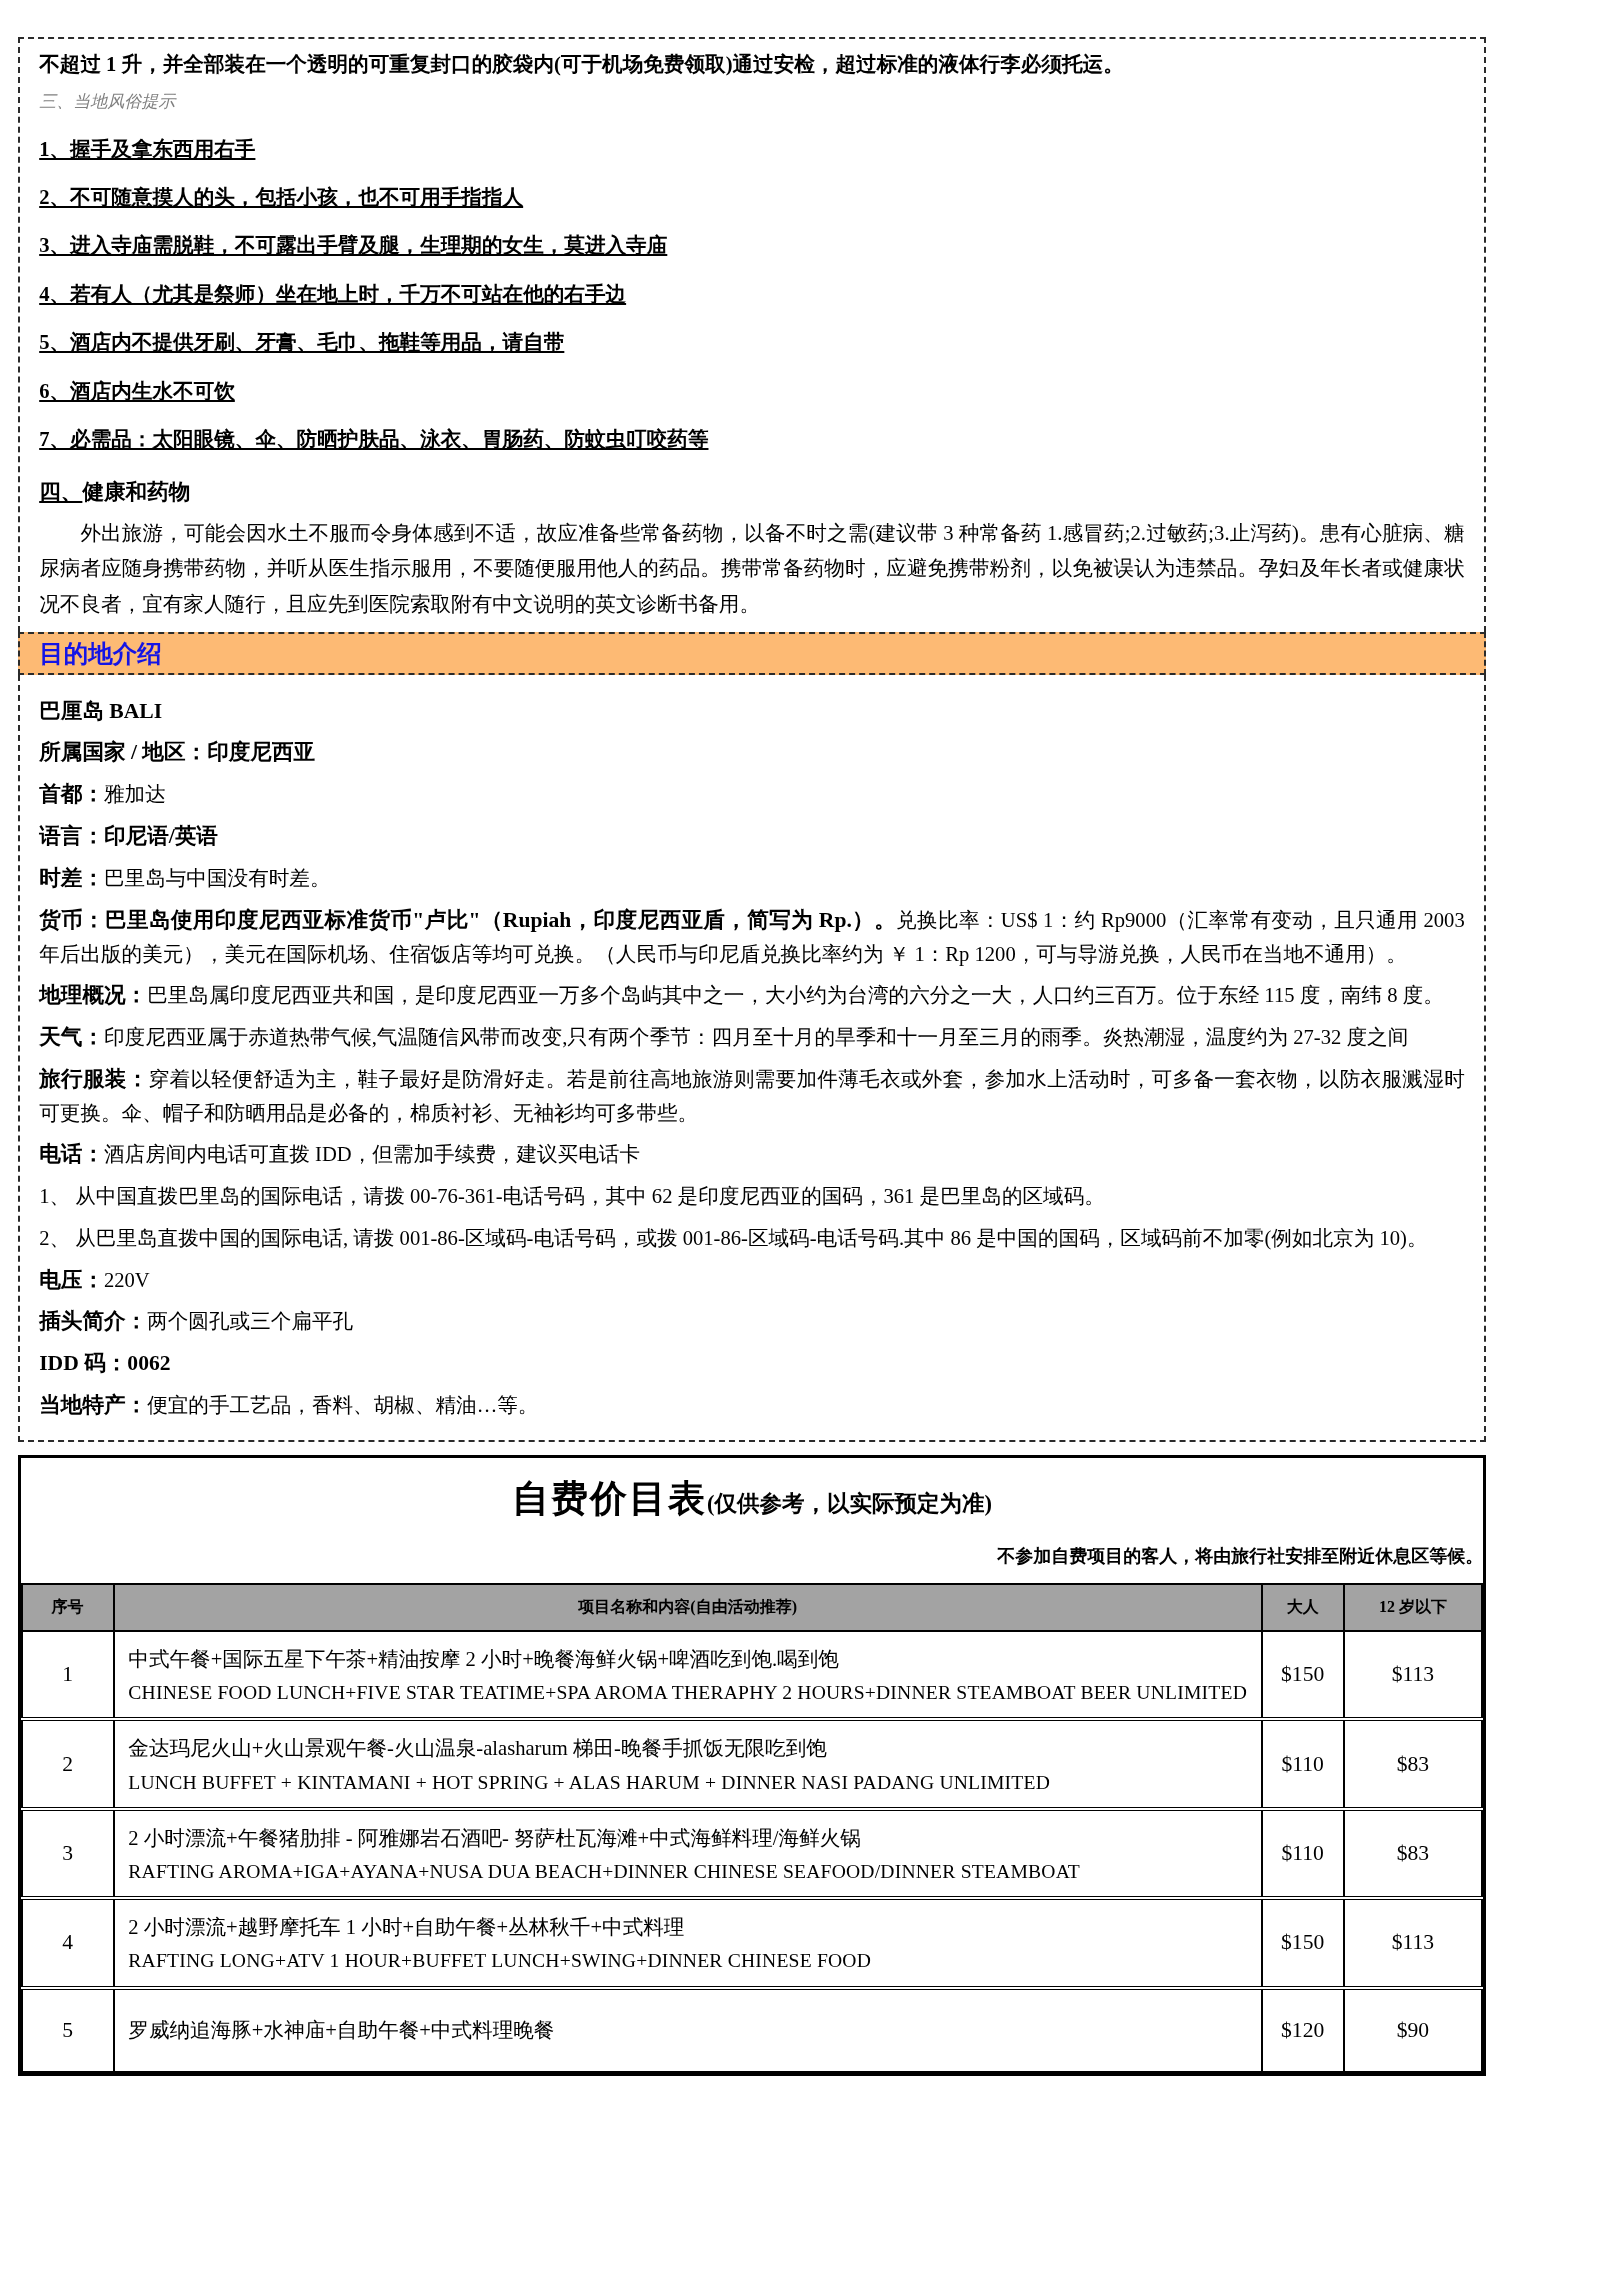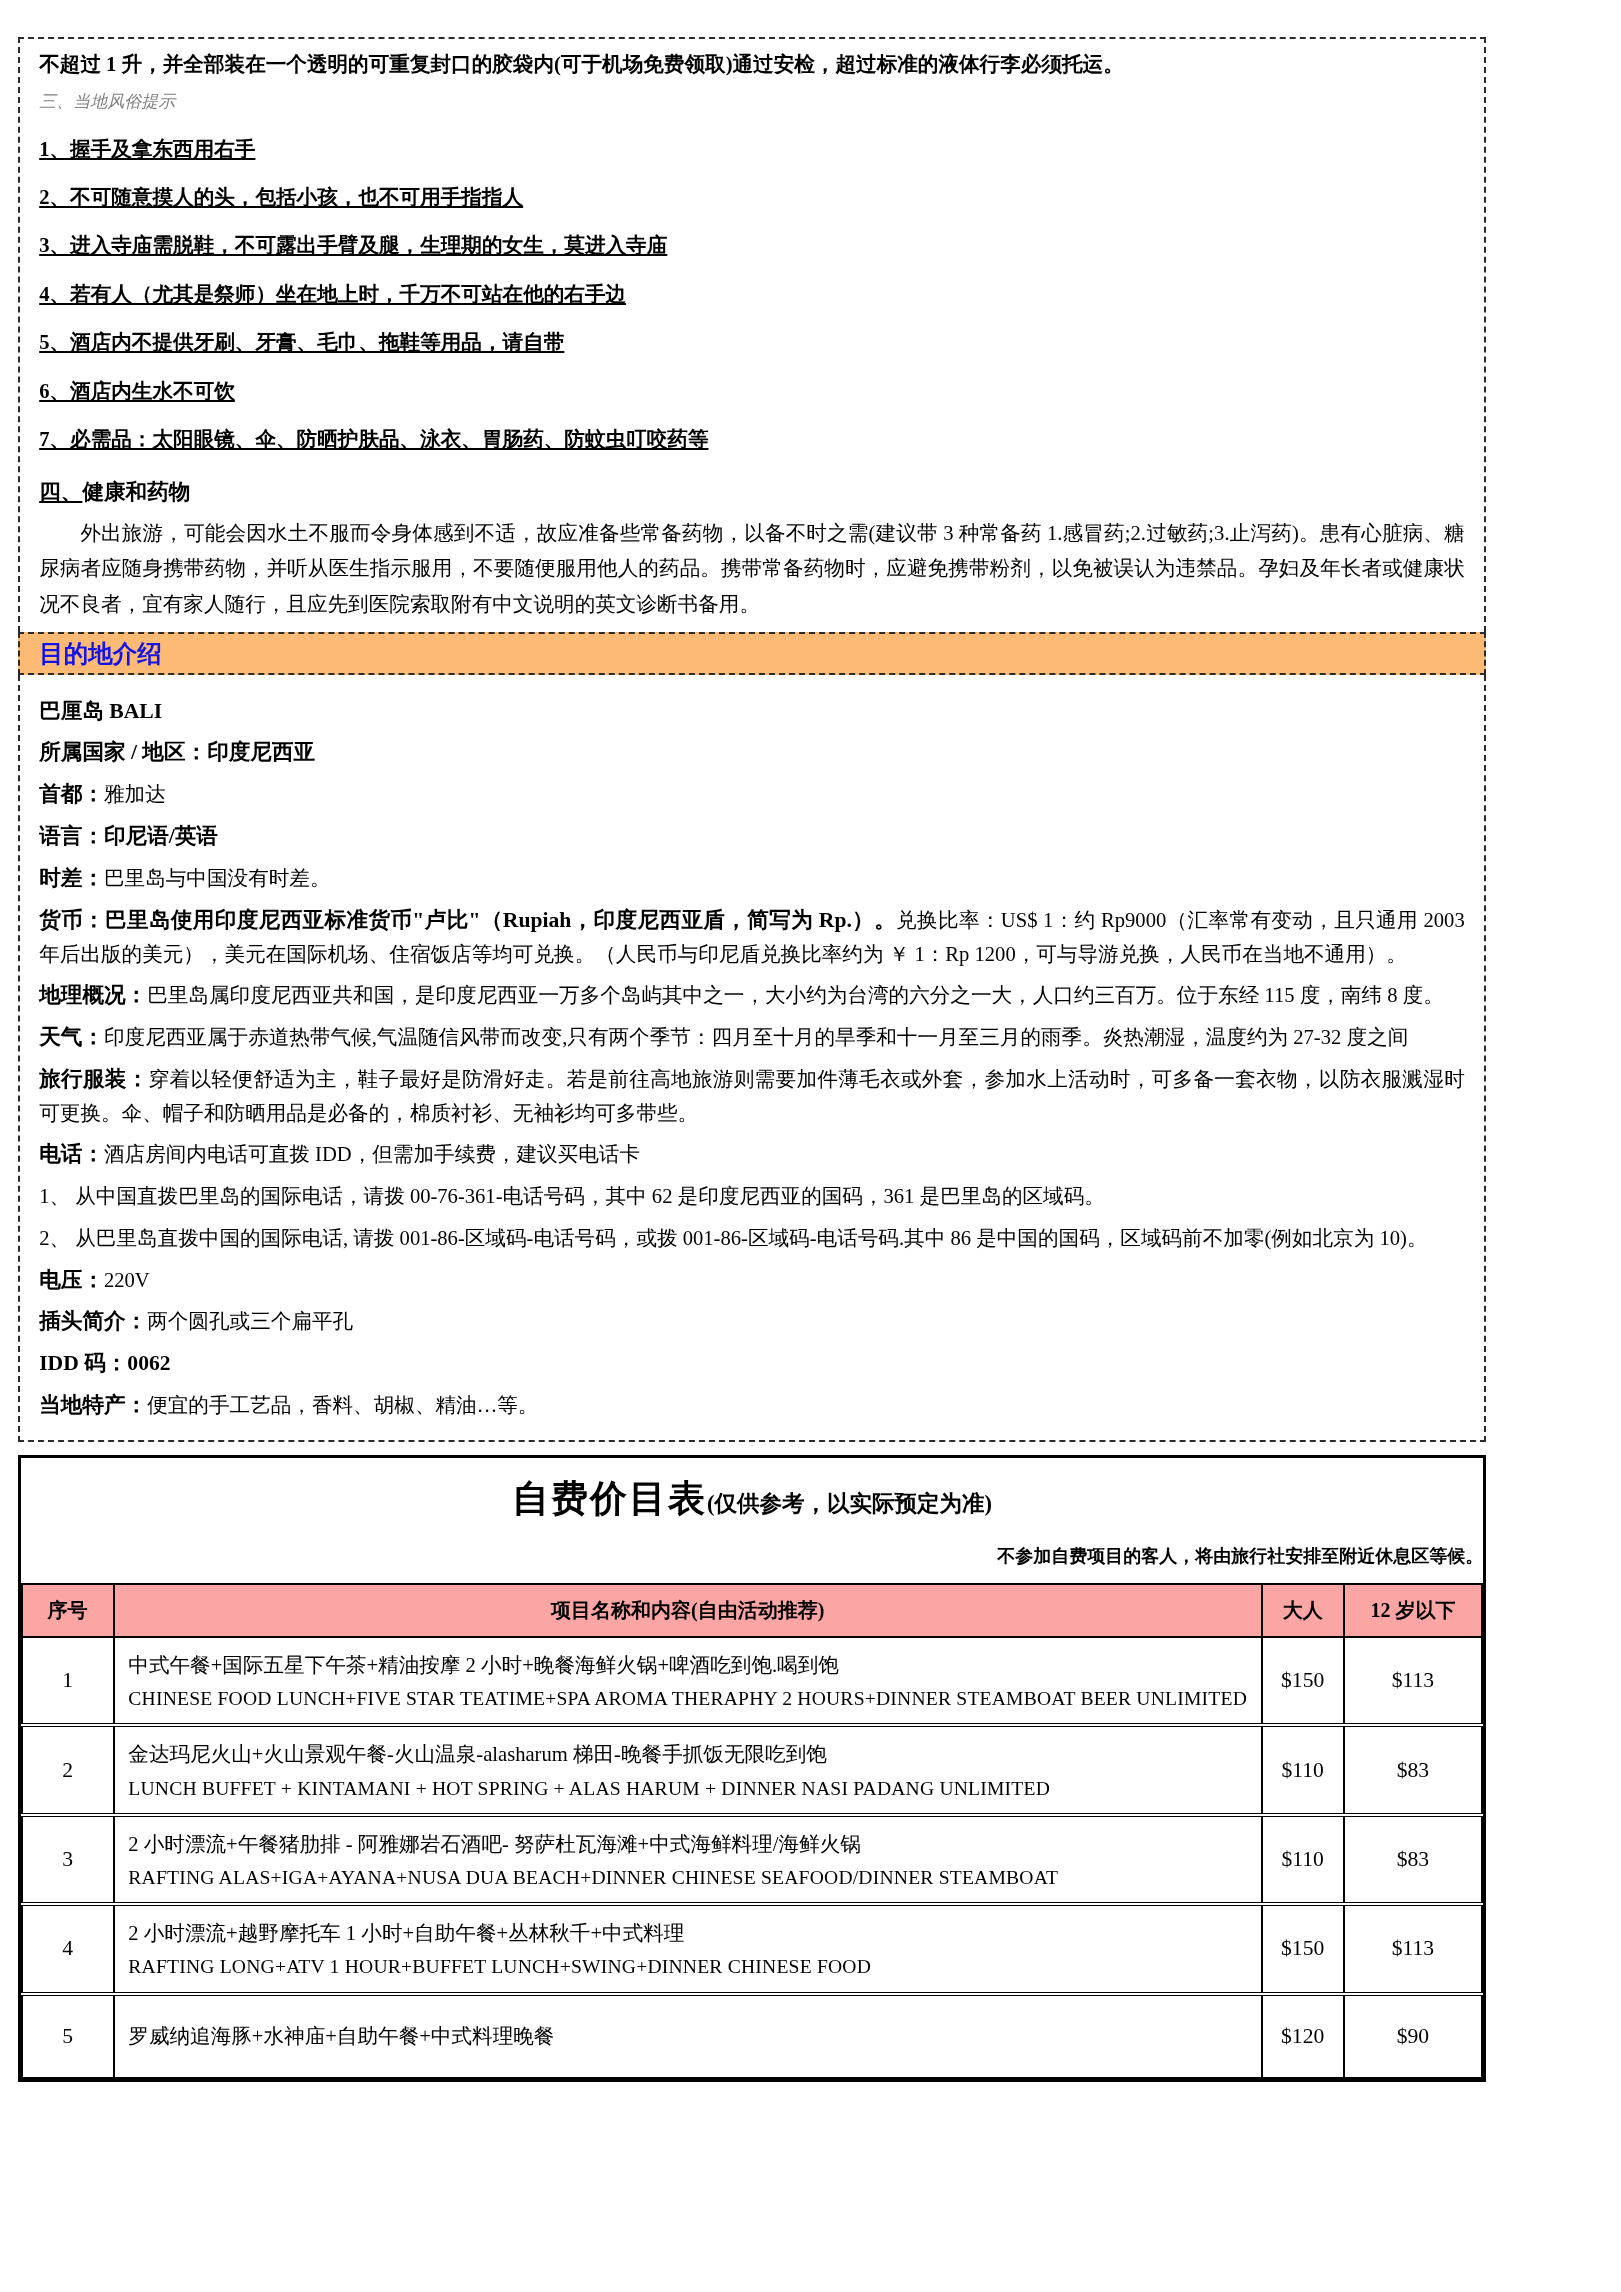--- a/index.html
+++ b/index.html
@@ -26,21 +26,21 @@
   .drow .b{font-weight:bold;font-size:21.6px;}
 
   
   .pricewrap{margin-top:13.7px;border:3.9px solid #000;box-sizing:border-box;}
   .t-title{text-align:center;padding:15.7px 0 5.9px 0;}
   .t-title .big{font-size:37px;font-weight:bold;letter-spacing:2px;}
   .t-title .note{font-size:22.5px;font-weight:bold;}
   .t-sub{text-align:right;font-size:18px;font-weight:bold;padding:13.7px 0 15.7px 0;}
   table.price{width:100%;border-collapse:collapse;table-layout:fixed;}
   table.price th,table.price td{border:2px solid #000;box-sizing:border-box;}
-  table.price thead th{background:#fca5a5;font-size:20px;font-weight:bold;padding:11.8px 3.9px;}
+  table.price thead th{background:#a3a3a3;font-size:16px;font-weight:bold;padding:11.8px 3.9px;}
   col.c-no{width:6.3%;} col.c-desc{width:78.6%;} col.c-adult{width:5.6%;} col.c-child{width:9.5%;}
   table.price tbody td{border-top:4.9px double #000;}
   table.price tbody tr:first-child td{border-top:2px solid #000;}
   td.no,td.price-a,td.price-c{text-align:center;font-size:21.6px;vertical-align:middle;}
   td.desc{padding:7.8px 13.7px;vertical-align:middle;height:84px;}
   td.desc .cn{font-size:20.6px;line-height:1.3;margin:5.9px 0;}
   td.desc .en{font-size:19.6px;line-height:1.3;margin:7.8px 0 3.9px 0;letter-spacing:0.2px;}
   td.desc .en:empty{display:none;}
 </style>
 </head>
@@ -121,21 +121,21 @@
             <div class="cn">金达玛尼火山+火山景观午餐-火山温泉-alasharum 梯田-晚餐手抓饭无限吃到饱</div>
             <div class="en">LUNCH BUFFET + KINTAMANI + HOT SPRING + ALAS HARUM + DINNER NASI PADANG UNLIMITED</div>
           </td>
           <td class="price-a">$110</td>
           <td class="price-c">$83</td>
         </tr>
         <tr>
           <td class="no">3</td>
           <td class="desc">
             <div class="cn">2 小时漂流+午餐猪肋排 - 阿雅娜岩石酒吧- 努萨杜瓦海滩+中式海鲜料理/海鲜火锅</div>
-            <div class="en">RAFTING ALAS+IGA+AYANA+NUSA DUA BEACH+DINNER CHINESE SEAFOOD/DINNER STEAMBOAT</div>
+            <div class="en">RAFTING AROMA+IGA+AYANA+NUSA DUA BEACH+DINNER CHINESE SEAFOOD/DINNER STEAMBOAT</div>
           </td>
           <td class="price-a">$110</td>
           <td class="price-c">$83</td>
         </tr>
         <tr>
           <td class="no">4</td>
           <td class="desc">
             <div class="cn">2 小时漂流+越野摩托车 1 小时+自助午餐+丛林秋千+中式料理</div>
             <div class="en">RAFTING LONG+ATV 1 HOUR+BUFFET LUNCH+SWING+DINNER CHINESE FOOD</div>
           </td>

